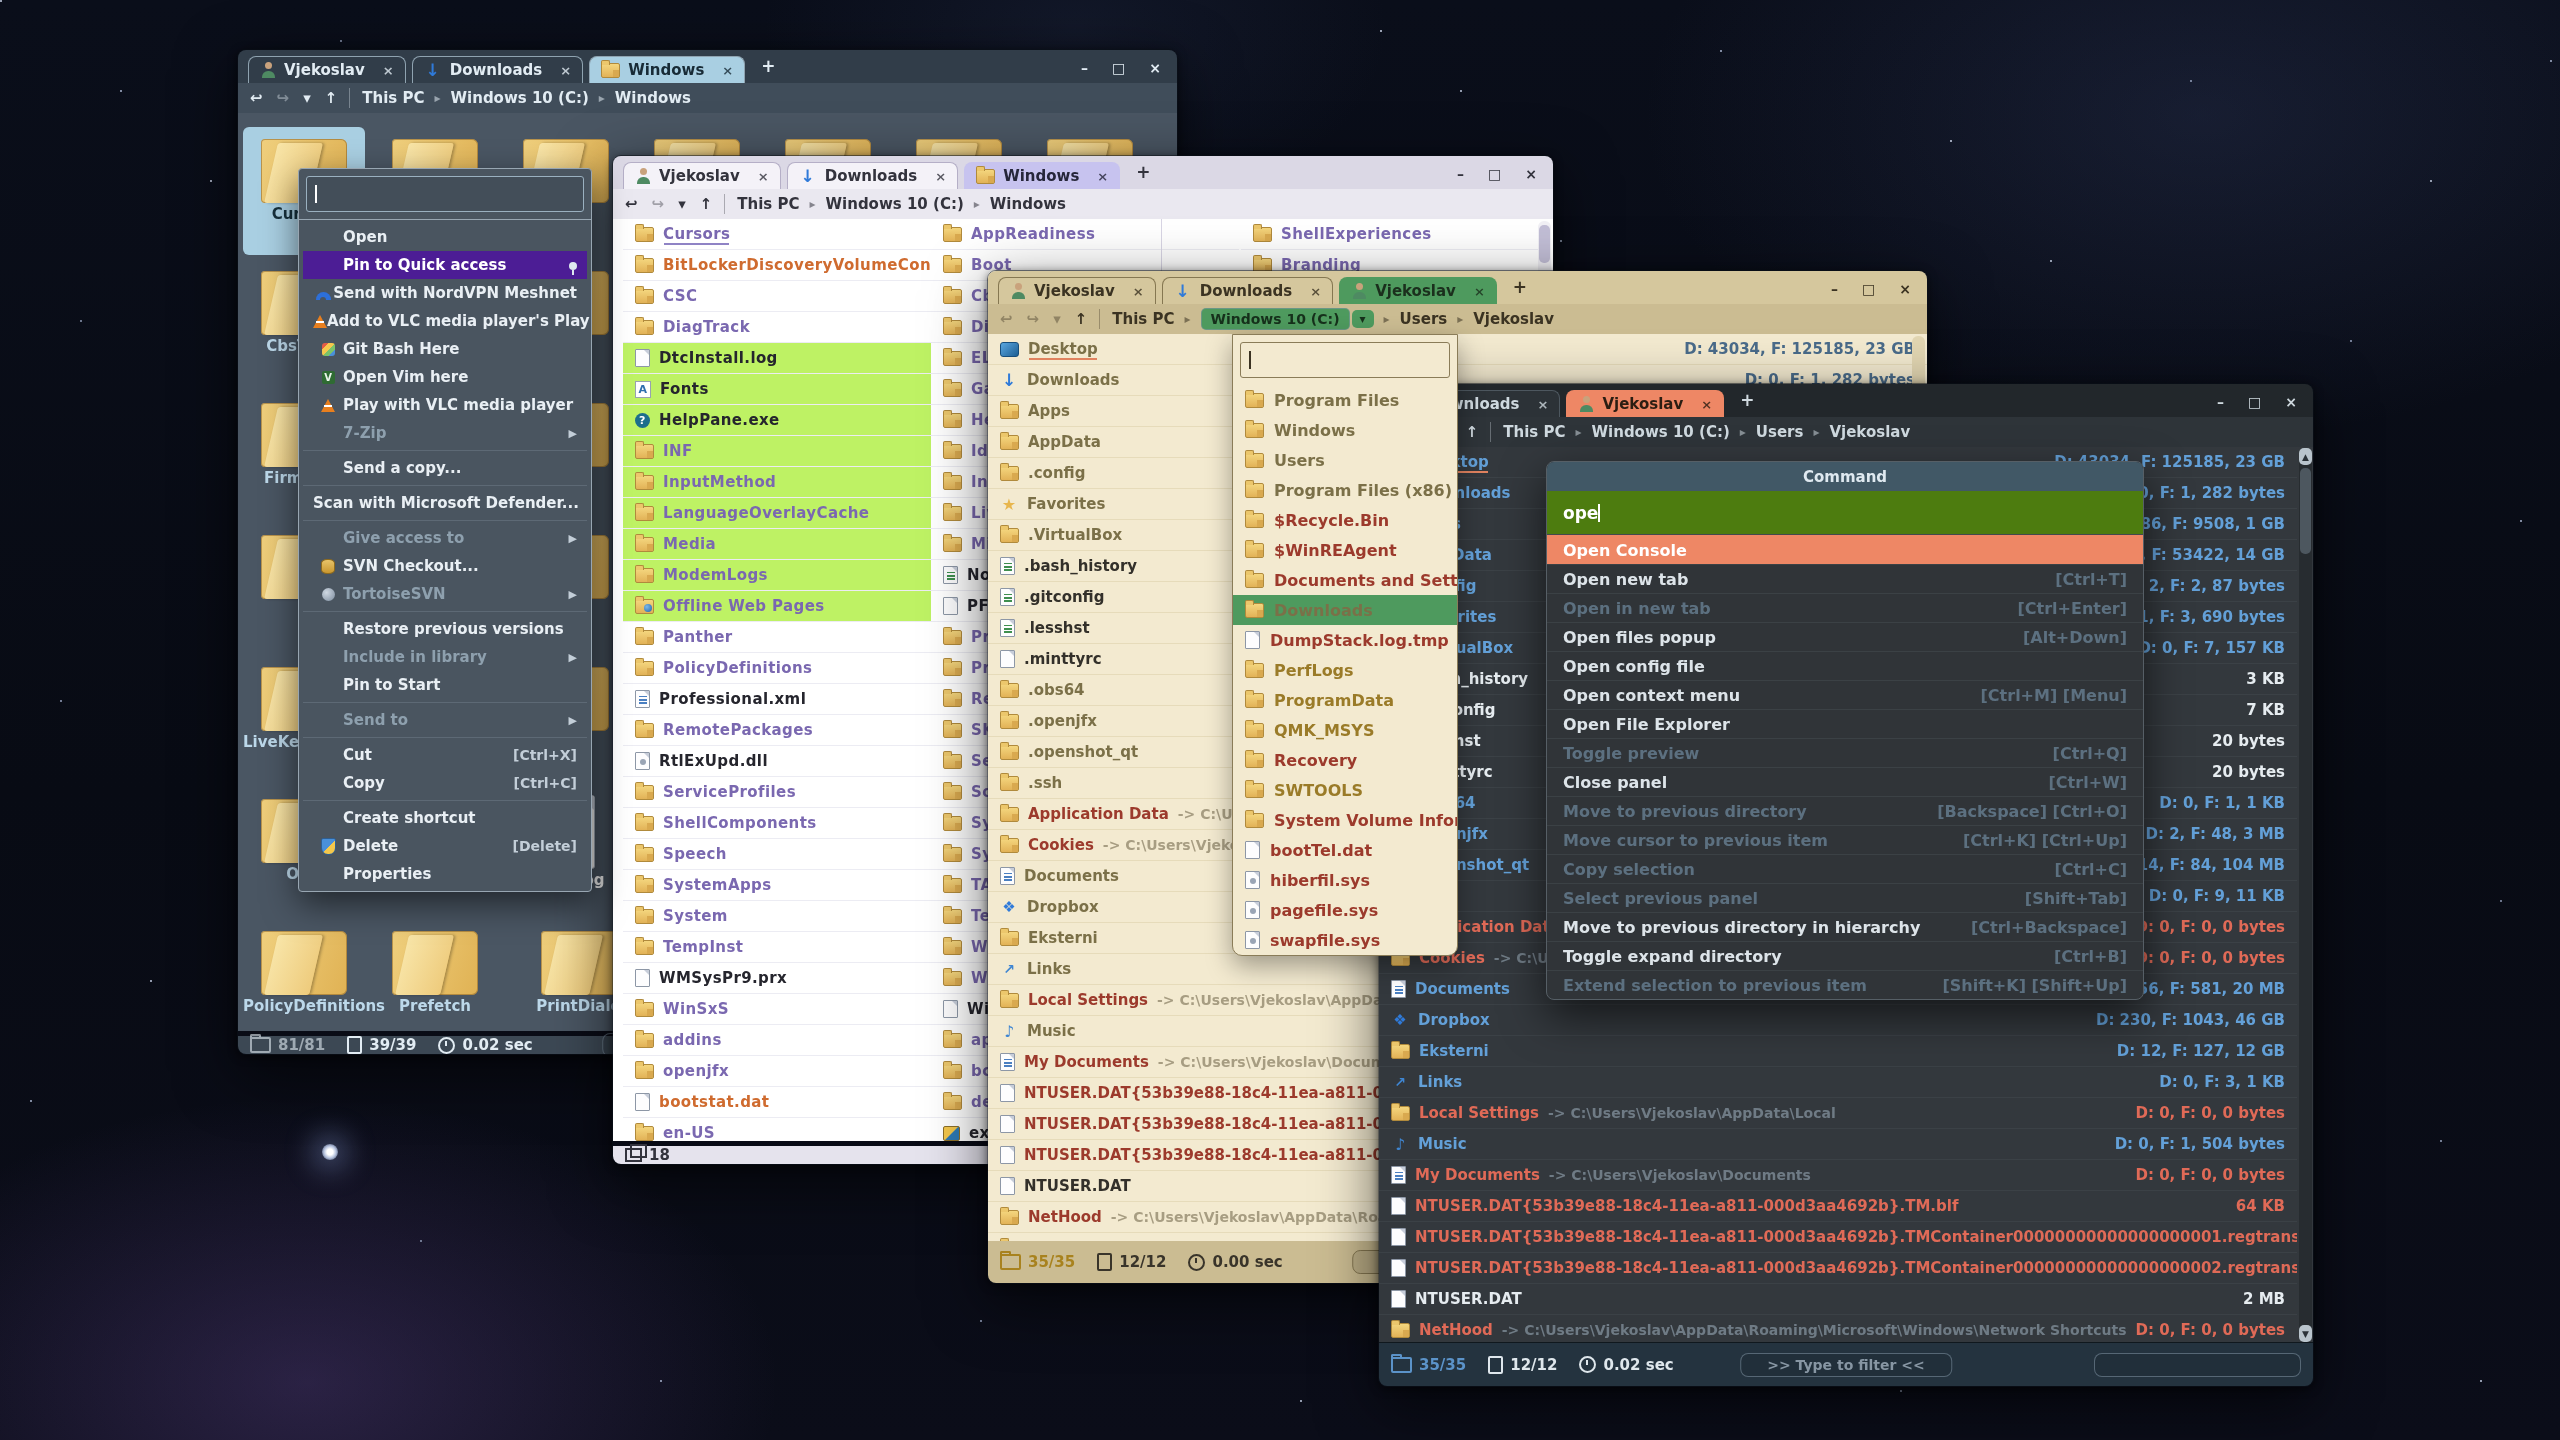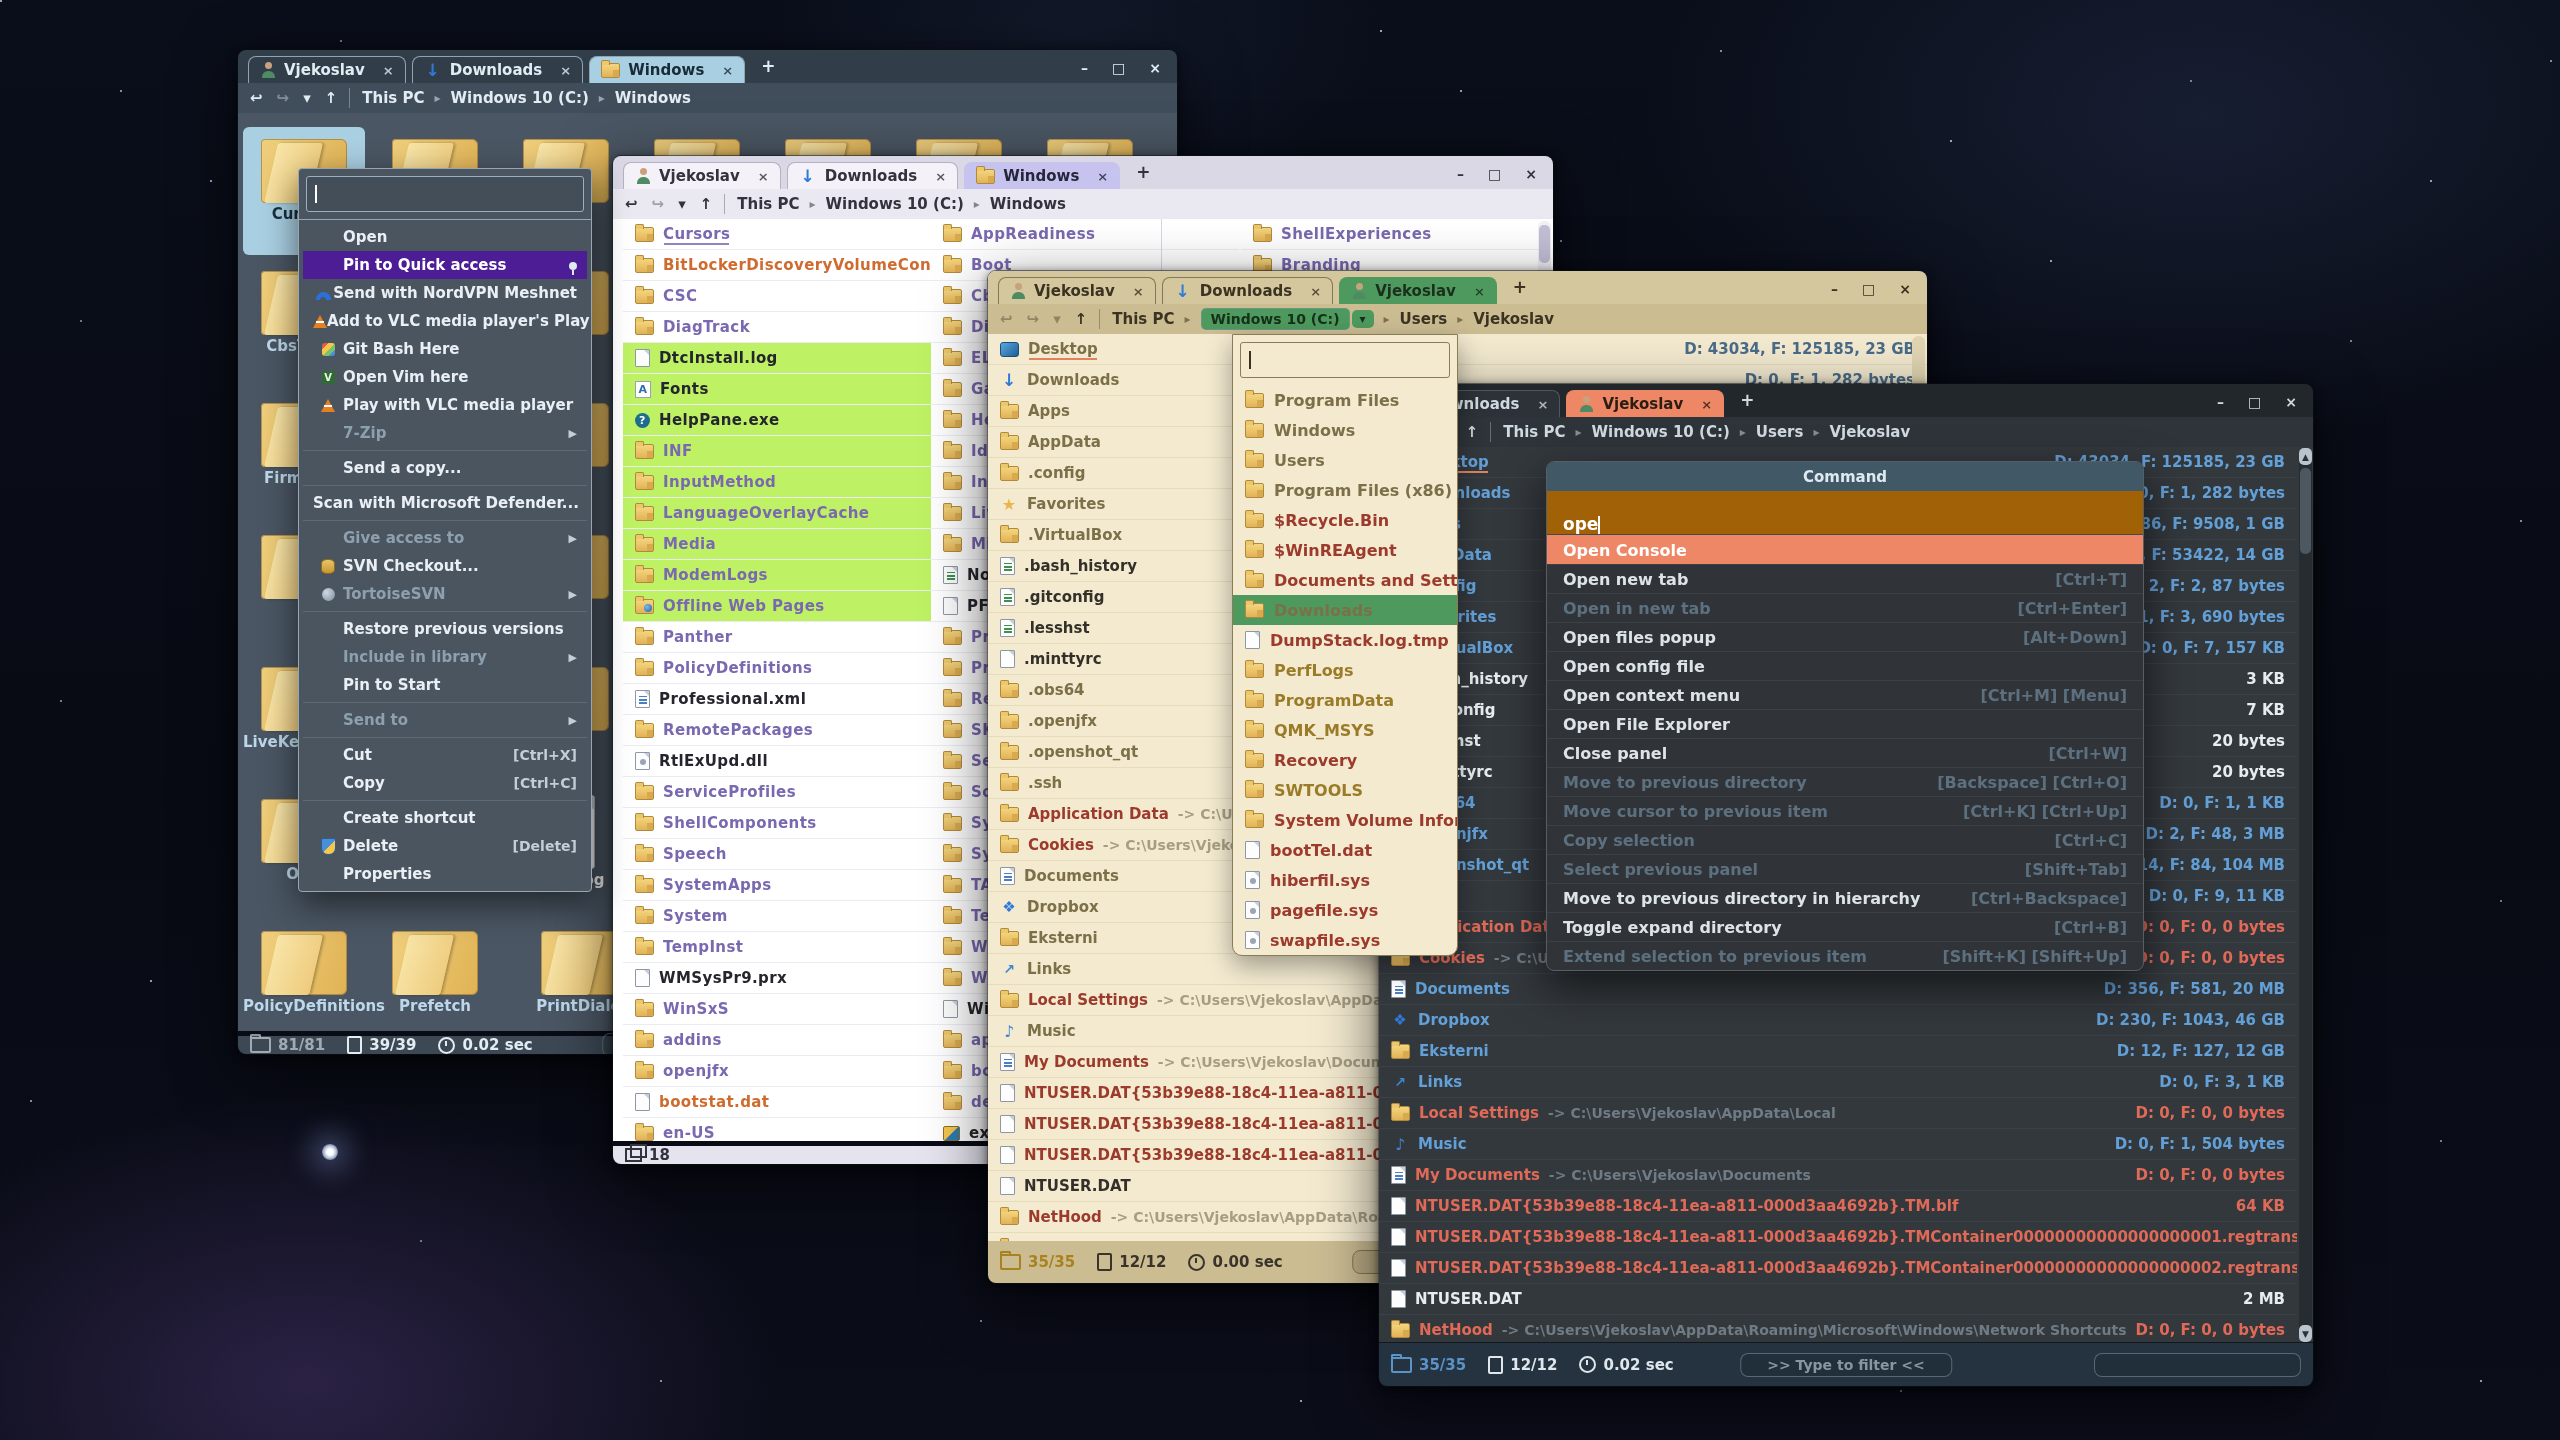--- a/index.html
+++ b/index.html
@@ -162,21 +162,21 @@
   .drop .minput{background:#f3ead0;border-color:#8a7c58}
   .drop .caret{background:#3b3322}
   .drow{height:30px;display:flex;align-items:center;gap:10px;padding:0 12px;font-size:16px;font-weight:bold;white-space:nowrap}
   .drow.k-dir{color:#47525f}.drow.k-red{color:#9c3a2c}.drow.k-gold{color:#9a7b28}
   .drow.selgreen{background:#4e9a5e;color:#14301c}
   
   .palette{position:absolute;background:#303438;border:1px solid #565f66;border-radius:8px;overflow:hidden;
     box-shadow:0 16px 44px rgba(0,0,0,.6);z-index:30}
   .pal-h{height:29px;background:#415866;color:#dfe9f0;display:flex;align-items:center;justify-content:center;
     font-size:15px;font-weight:bold}
-  .pal-in{height:43px;background:#a16207;display:flex;align-items:flex-end;padding:0 16px;color:#fff;
+  .pal-in{height:43px;background:#4d7c0f;display:flex;align-items:center;padding:0 16px;color:#fff;
     font-size:17px;font-weight:bold;border-bottom:1px solid #43494e}
   .prow{height:28px;display:flex;align-items:center;padding:0 16px;font-size:16px;font-weight:bold;
     color:#dde4e9;border-top:1px solid #3b4145;white-space:nowrap}
   .prow .sc{margin-left:auto;color:#5c7080}
   .prow.dis{color:#5c7080}
   .prow.sel{background:#ee8765;color:#fff;border-top-color:transparent}
   
   .vsb{position:absolute;width:13px;border-radius:6px}
   .vsb .thumb{position:absolute;left:1px;right:1px;border-radius:5px}
   .sbtn{position:absolute;left:0;right:0;height:17px;border-radius:5px;display:flex;align-items:center;justify-content:center;font-size:9px}
@@ -1422,20 +1422,24 @@
         <div class="prow">
           <span>Open config file</span>
         </div>
         <div class="prow">
           <span>Open context menu</span>
           <span class="sc">[Ctrl+M] [Menu]</span>
         </div>
         <div class="prow">
           <span>Open File Explorer</span>
         </div>
+        <div class="prow dis">
+          <span>Toggle preview</span>
+          <span class="sc">[Ctrl+Q]</span>
+        </div>
         <div class="prow">
           <span>Close panel</span>
           <span class="sc">[Ctrl+W]</span>
         </div>
         <div class="prow dis">
           <span>Move to previous directory</span>
           <span class="sc">[Backspace] [Ctrl+O]</span>
         </div>
         <div class="prow dis">
           <span>Move cursor to previous item</span>

